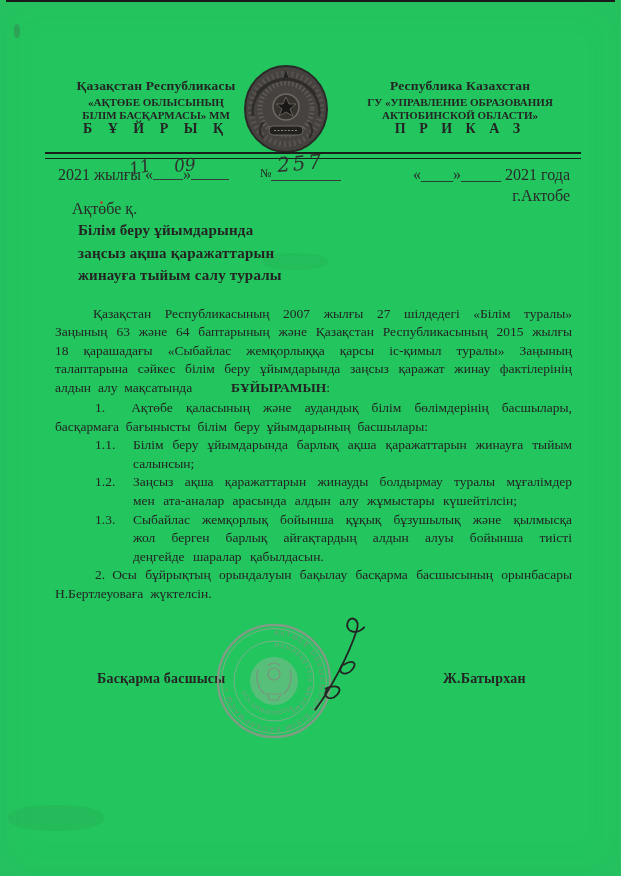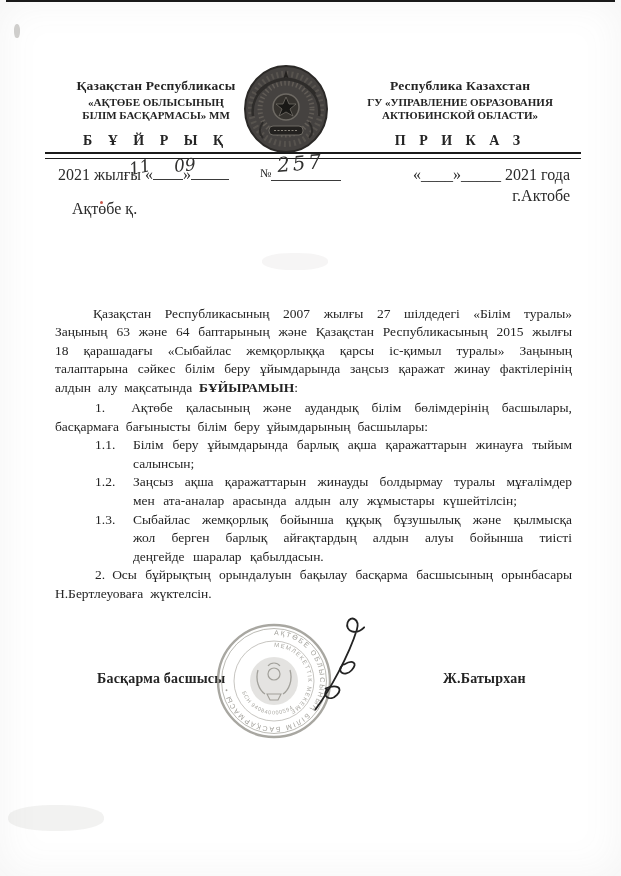--- a/index.html
+++ b/index.html
@@ -1,29 +1,29 @@
 <!DOCTYPE html>
 <html><head>
 <meta charset="utf-8">
 <style>
   html,body { margin:0; padding:0; background:#e8e8e8; }
   .page {
     position:relative; width:621px; height:876px; margin:0 auto;
-    background:#ffffff; overflow:hidden;
+    background:#22c55e; overflow:hidden;
     font-family:"Liberation Serif", serif; color:#242424;
     box-shadow: inset 0 0 40px rgba(120,115,110,0.08);
   }
   .topline { position:absolute; left:6px; top:0; width:609px; height:2px; background:#1a1a1a; }
 
   .hdr { position:absolute; top:78px; text-align:center; font-weight:bold; }
   .hdr-left  { left:48px;  width:216px; }
   .hdr-right { left:336px; width:248px; }
   .hdr .l1 { font-size:13.5px; line-height:16px; margin-bottom:2px; letter-spacing:0.2px; }
   .hdr .l2 { font-size:11px; line-height:12.5px; }
-  .doc-type { margin-top:12px; font-size:14px; letter-spacing:6px; }
+  .doc-type { font-size:14px; letter-spacing:6px; }
   .hdr-right .doc-type { letter-spacing:5px; }
 
   .emblem { position:absolute; left:243px; top:64px; }
 
   .rule { position:absolute; left:45px; top:152px; width:536px; height:4px;
           border-top:2.5px solid #1b1b1b; border-bottom:1.5px solid #1b1b1b; }
 
   .daterow { position:absolute; font-size:16px; color:#2a2a2a; }
   .date-left { left:58px; top:166px; }
   .blank { display:inline-block; border-bottom:1px solid #3a3a3a; height:11px; vertical-align:baseline; }
@@ -44,21 +44,21 @@
 
   .red-dot { position:absolute; left:100px; top:201px; width:3px; height:3px;
              background:#c0392b; border-radius:50%; opacity:.85; }
 
   .title { position:absolute; left:78px; top:219px; font-weight:bold;
            font-size:15px; line-height:22.5px; letter-spacing:0.2px; }
 
   .preamble { position:absolute; left:55px; top:291px; width:517px;
               font-size:13.5px; line-height:18.6px; text-align:justify;
               text-indent:38px; word-spacing:3.5px; }
-  .bold { font-weight:bold; }
+  .bold { font-weight:bold;margin-left:32px; }
 
   .body-list { position:absolute; left:55px; top:399px; width:517px;
                font-size:13.5px; line-height:18.6px; }
   .para { margin:0; text-align:justify; text-indent:40px; word-spacing:3.5px; }
   .gap-wide  { margin-right:26px; }
   .gap-small { margin-right:7px; }
   .sub { display:flex; margin-left:40px; }
   .sub .n { width:38px; flex:none; }
   .sub .t { width:439px; text-align:justify; word-spacing:5px; }
 
@@ -127,20 +127,25 @@
   <div class="num-line"></div>
 
   <div class="daterow date-right">
     <div>«____»_____ 2021 года</div>
     <div class="city-right">г.Актобе</div>
   </div>
 
   <div class="red-dot"></div>
   <div class="smudge smudge-title"></div>
 
+  <div class="title">
+    <div>Білім беру ұйымдарында</div>
+    <div>заңсыз ақша қаражаттарын</div>
+    <div>жинауға тыйым салу туралы</div>
+  </div>
 
   <p class="preamble"><span>Қазақстан Республикасының 2007 жылғы 27 шілдедегі «Білім туралы» Заңының 63 және 64 баптарының және Қазақстан Республикасының 2015 жылғы 18 қарашадағы «Сыбайлас жемқорлыққа қарсы іс-қимыл туралы» Заңының талаптарына сәйкес білім беру ұйымдарында заңсыз қаражат жинау фактілерінің алдын алу мақсатында</span> <span class="bold">БҰЙЫРАМЫН</span><span>:</span></p>
 
   <div class="body-list">
     <p class="para"><span class="gap-wide">1.</span><span>Ақтөбе қаласының және аудандық білім бөлімдерінің басшылары, басқармаға бағынысты білім беру ұйымдарының басшылары:</span></p>
     <div class="sub">
       <div class="n">1.1.</div>
       <div class="t">Білім беру ұйымдарында барлық ақша қаражаттарын жинауға тыйым салынсын;</div>
     </div>
     <div class="sub">

